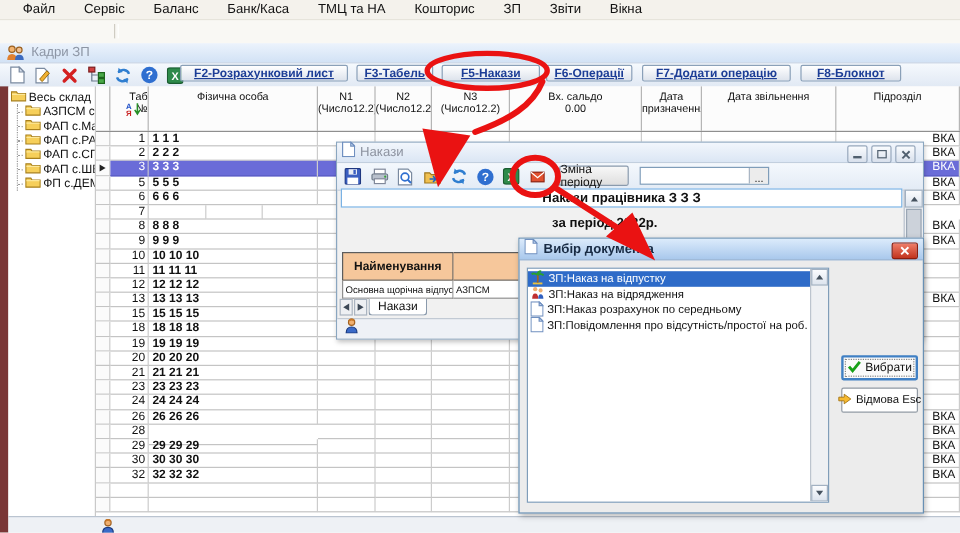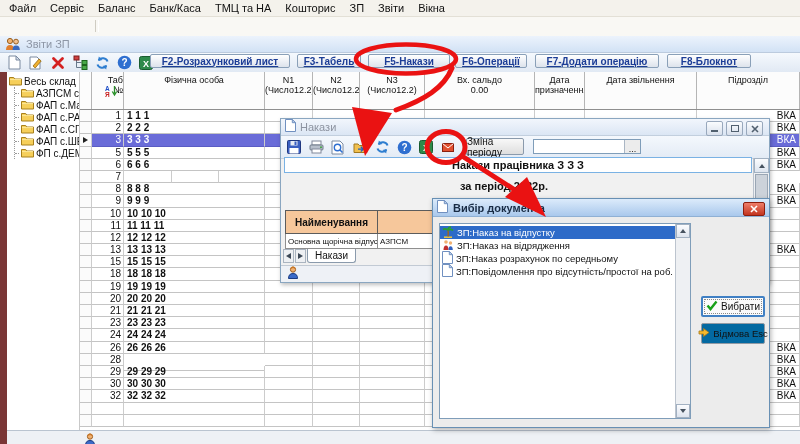--- a/index.html
+++ b/index.html
@@ -3,21 +3,21 @@
 <meta charset="utf-8">
 <style>
   html,body{margin:0;padding:0;background:#dadada;}
   .stage{position:relative;width:800px;height:444px;background:#fff;overflow:hidden;
          font-family:"Liberation Sans",sans-serif;color:#111;}
   .abs{position:absolute;}
 
   
   .menubar{position:absolute;left:0;top:0;width:800px;height:17px;background:#f4f2ec;
            border-bottom:1px solid #e3e0d6;display:flex;align-items:center;font-size:11px;padding-left:2px;box-sizing:border-box;}
-  .menu-item{padding:1px 7px;cursor:default;}
+  .menu-item{padding:1px 7px;cursor:default;margin-left:10px;}
   .mdi-strip{position:absolute;left:0;top:17px;width:800px;height:19px;background:#f9f8f4;border-bottom:1px solid #e8e5dc;}
   .mdi-sep{position:absolute;left:95px;top:3px;width:2px;height:12px;border-left:1px solid #cfccc2;border-right:1px solid #fff;}
 
   
   .main-window{position:absolute;left:0;top:36px;width:800px;height:408px;background:#fff;}
   .mw-titlebar{position:absolute;left:0;top:0;width:800px;height:17px;
                background:linear-gradient(#ecf3fc,#d2e2f5);border-bottom:1px solid #bccbde;
                display:flex;align-items:center;gap:5px;padding-left:5px;box-sizing:border-box;}
   .mw-title{font-size:11px;color:#8d96a5;}
   .mw-toolbar{position:absolute;left:0;top:17px;width:800px;height:19px;
@@ -114,21 +114,21 @@
            border:1px solid #7f9db9;box-sizing:border-box;padding-top:2px;overflow:hidden;}
   .dd-item{display:flex;align-items:center;gap:3px;height:13px;padding-left:2px;font-size:9.5px;white-space:nowrap;cursor:default;}
   .dd-item.sel{background:#2e6bc8;color:#fff;}
   .dd-scroll{position:absolute;right:0;top:0;width:15px;height:194px;background:#eef0f3;border-left:1px solid #bcc4ce;box-sizing:border-box;}
   .dd-scroll .scroll-btn{width:14px;height:14px;}
   .tri-up{width:0;height:0;border-left:3.5px solid transparent;border-right:3.5px solid transparent;border-bottom:4.5px solid #46525f;}
   .tri-down{width:0;height:0;border-left:3.5px solid transparent;border-right:3.5px solid transparent;border-top:4.5px solid #46525f;}
   .dd-btn{position:absolute;left:268px;width:64px;height:21px;display:flex;align-items:center;justify-content:center;
           gap:3px;font-size:10px;box-sizing:border-box;cursor:default;white-space:nowrap;}
   .btn-select{top:97px;background:#fafafa;border:2px solid #4080c4;border-radius:2px;outline:1px dotted #888;outline-offset:-4px;}
-  .btn-cancel{top:124px;background:#0369a1;border:1px solid #919aa4;border-radius:2px;font-size:9.5px;}
+  .btn-cancel{top:124px;background:#ffffff;border:1px solid #919aa4;border-radius:2px;font-size:9.5px;}
 
   
   .annot{position:absolute;left:0;top:0;z-index:30;pointer-events:none;}
 </style>
 </head>
 <body>
 
 <div class="stage">
 
   <div class="menubar" id="menubar">
@@ -149,21 +149,21 @@
   <div class="main-window">
     <div class="mw-titlebar">
       <span class="tb-icon">
           <svg width="16" height="14">
             <circle cx="5" cy="4" r="2.6" fill="#f2b370" stroke="#9a6020"></circle>
             <path d="M1 13 Q1 8 5 8 Q9 8 9 13 Z" fill="#e08030"></path>
             <circle cx="11" cy="4.6" r="2.4" fill="#f2c090" stroke="#9a6020"></circle>
             <path d="M7.5 13 Q7.5 8.6 11 8.6 Q14.8 8.6 14.8 13 Z" fill="#3a6ac0"></path>
           </svg>
         </span>
-      <span class="mw-title">Звіти ЗП</span>
+      <span class="mw-title">Кадри ЗП</span>
     </div>
     <div class="mw-toolbar">
       <div class="tb-icons" id="main-tb-icons">
           <span class="tb-icon">
             <svg width="13" height="15">
               <path d="M1 1 h7 l4 4 v9 h-11 z" fill="#fff" stroke="#7a8aa0"></path>
               <path d="M8 1 l4 4 h-4 z" fill="#d8e0ec" stroke="#7a8aa0"></path>
             </svg>
           </span>
           <span class="tb-icon">

